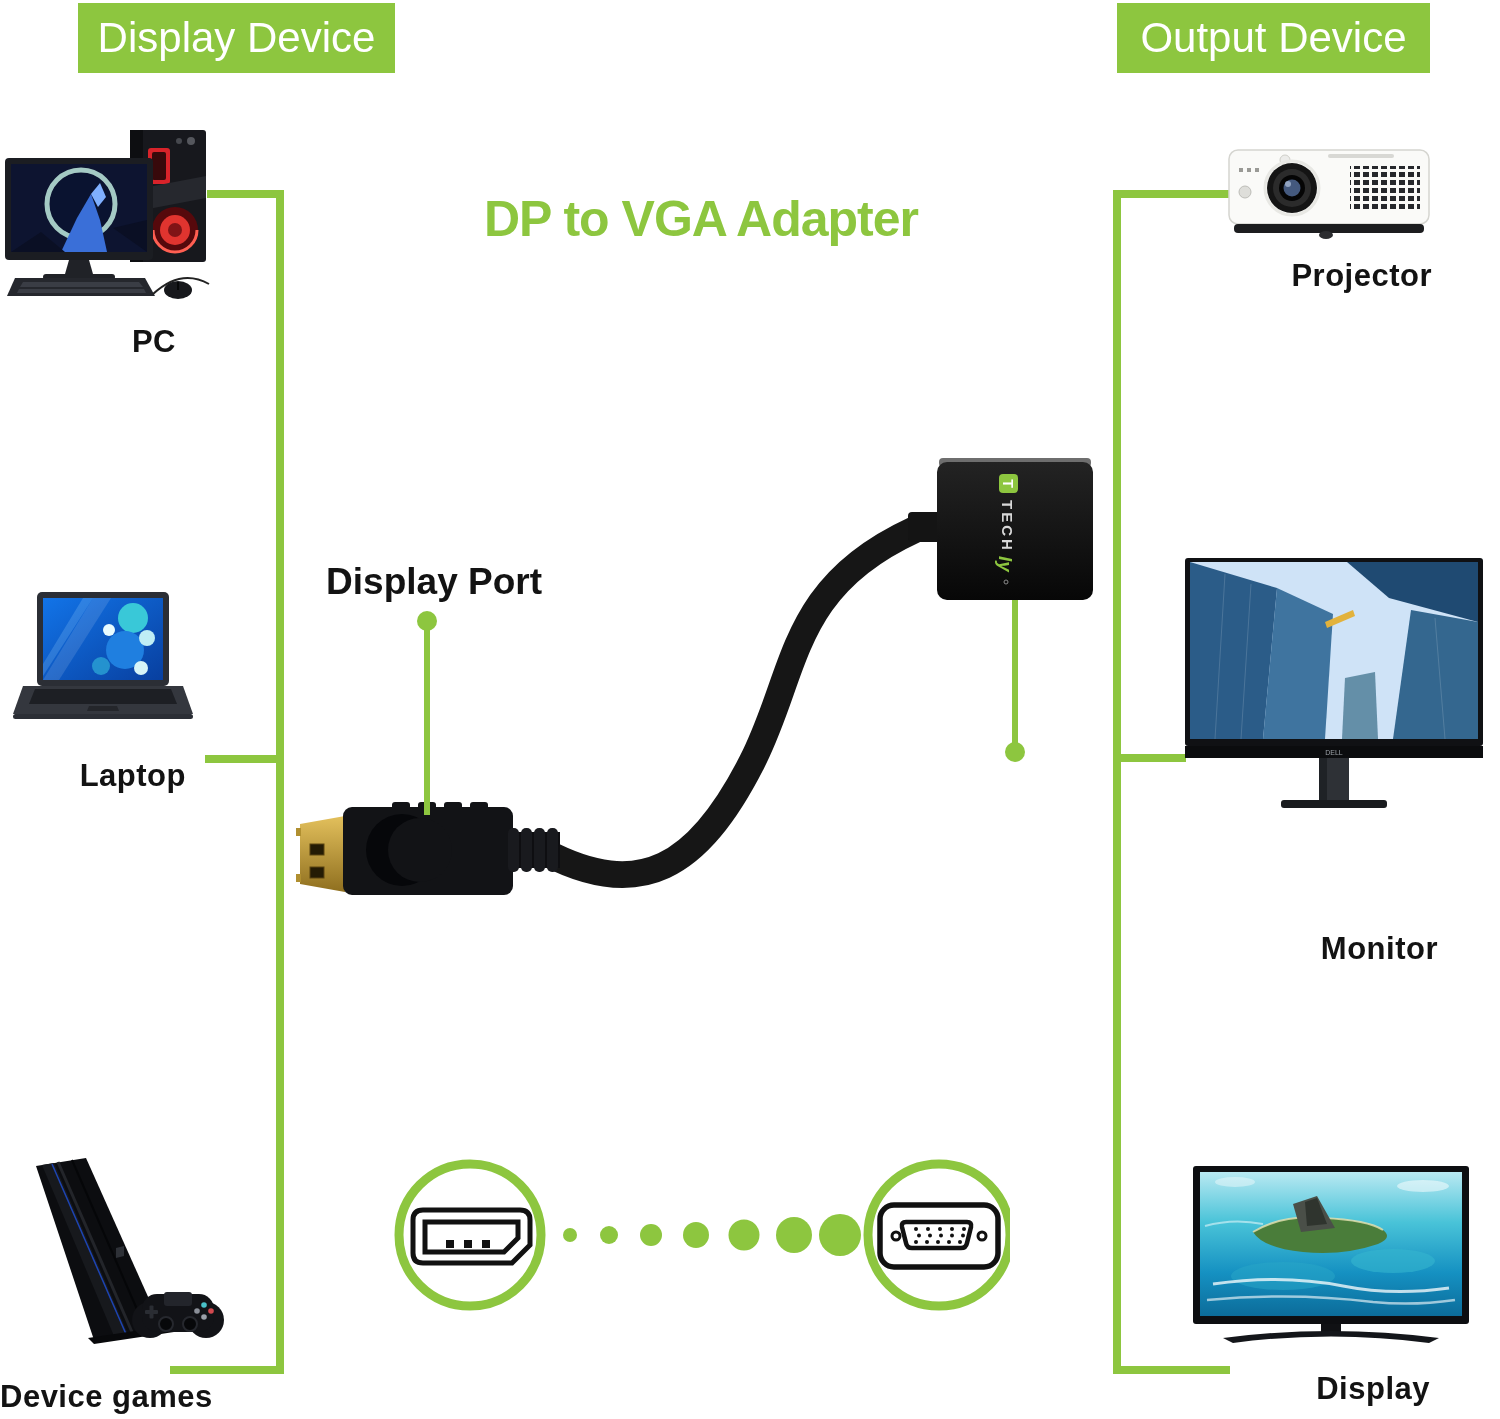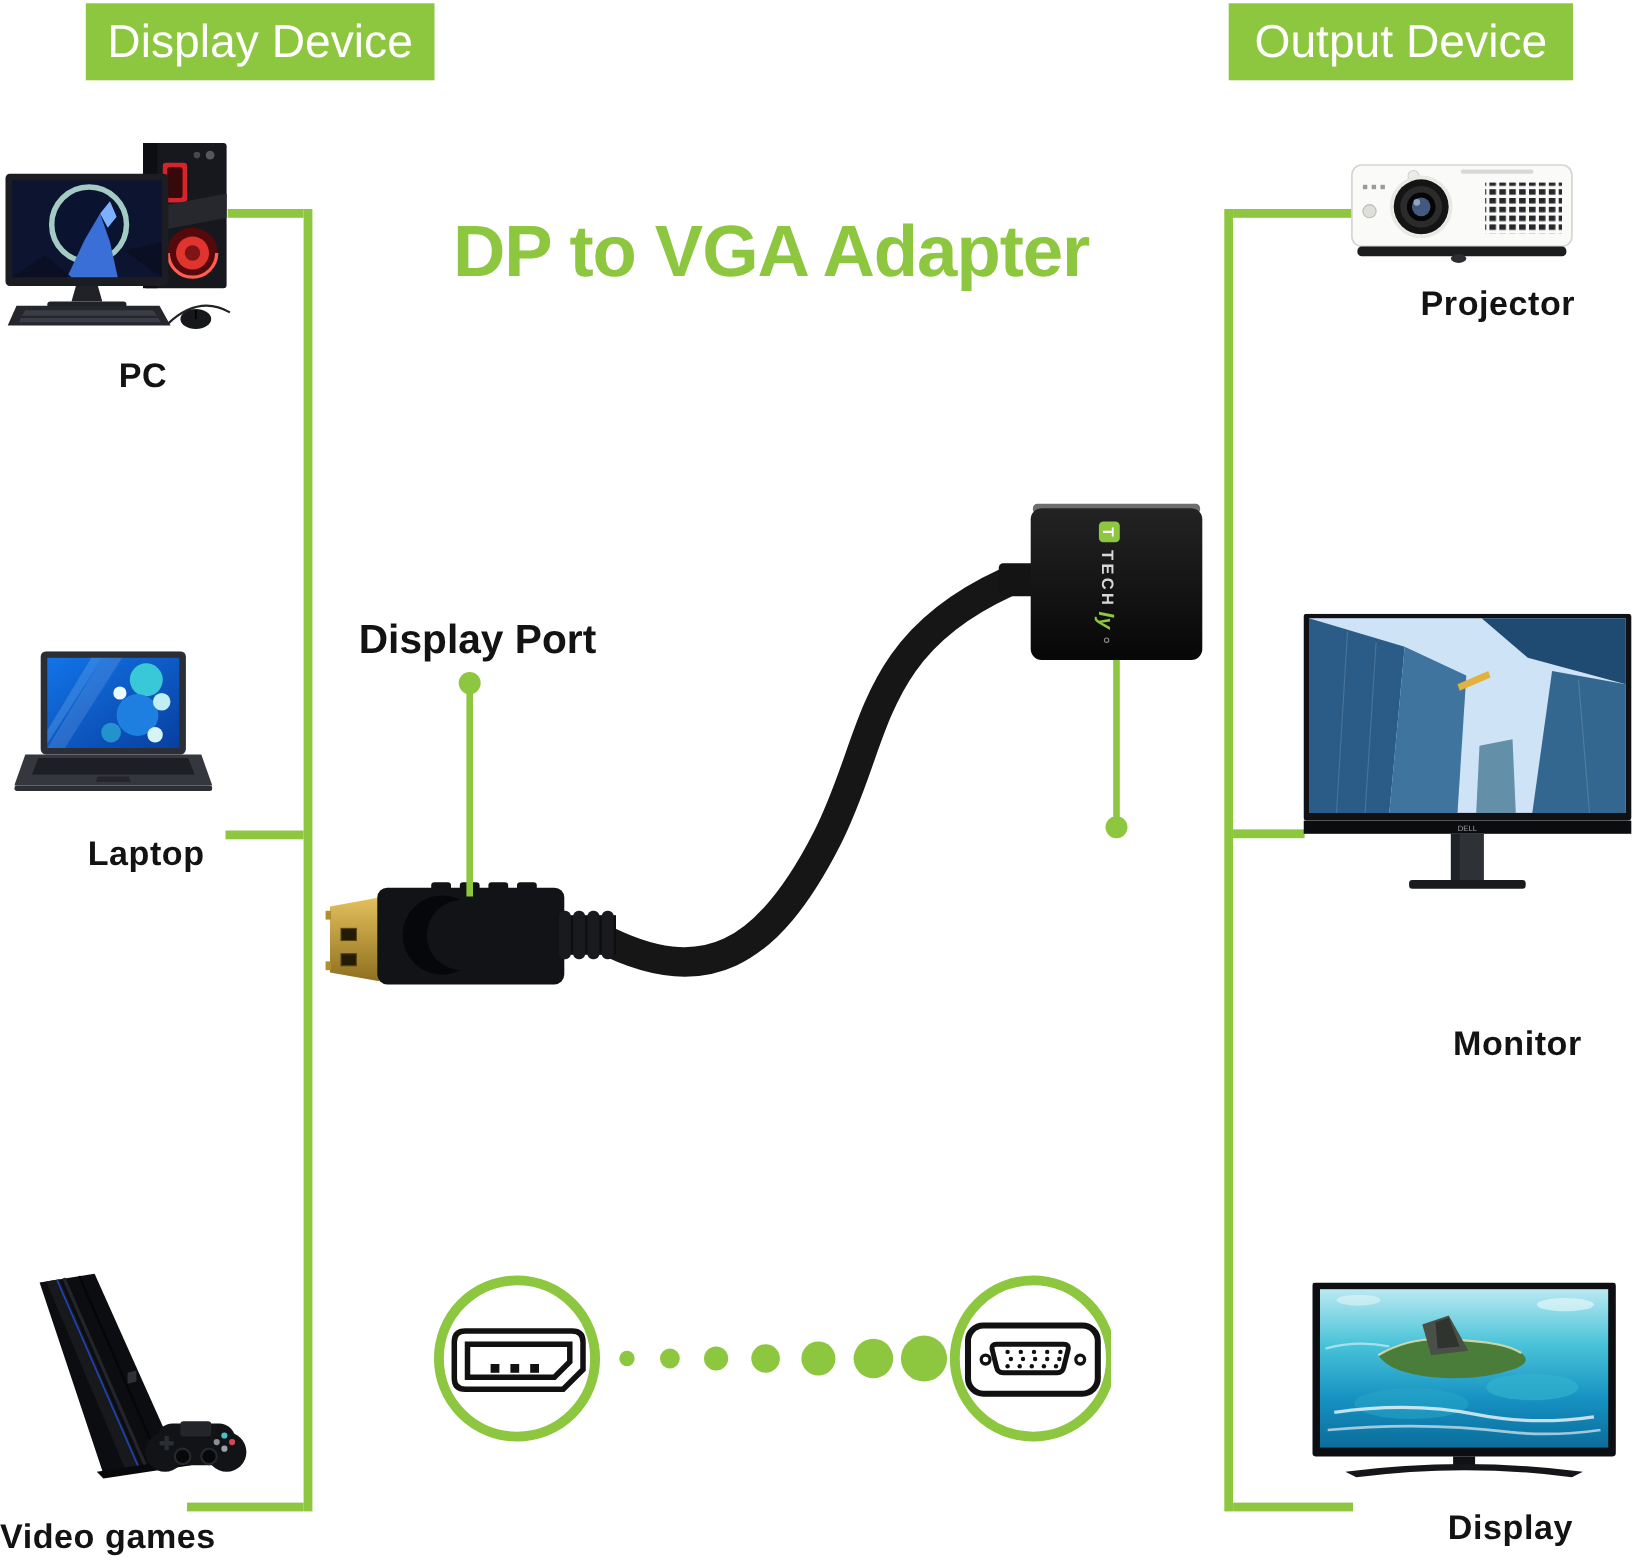--- a/index.html
+++ b/index.html
@@ -4,21 +4,21 @@
 <style>
   :root { --green:#8dc63f; --ink:#131313; }
   * { margin:0; padding:0; box-sizing:border-box; }
   body { background:#fff; font-family:"Liberation Sans","DejaVu Sans",sans-serif; }
   .stage { position:relative; width:1500px; height:1419px; background:#fff; overflow:hidden; }
   .banner { position:absolute; top:3px; height:70px; background:var(--green); color:#fff;
             font-size:42px; display:flex; align-items:center; justify-content:center; }
   .banner-left  { left:78px;  width:317px; }
   .banner-right { left:1117px; width:313px; }
   .title { position:absolute; left:340px; top:190px; width:722px; text-align:center;
-           font-size:66px; font-weight:bold; color:var(--green); letter-spacing:-1px; white-space:nowrap; }
+           font-size:50px; font-weight:bold; color:var(--green); letter-spacing:-1px; white-space:nowrap; }
   .gl { position:absolute; background:var(--green); }
   .dev-label { position:absolute; font-weight:bold; font-size:31px; color:var(--ink);
                text-align:right; letter-spacing:.5px; white-space:nowrap; }
   .callout-label { position:absolute; font-weight:bold; font-size:37px; color:var(--ink);
                    text-align:center; white-space:nowrap; }
   .cdot { position:absolute; width:20px; height:20px; border-radius:50%; background:var(--green); }
   .fig { position:absolute; }
   svg { display:block; }
 </style>
 </head>
@@ -77,21 +77,21 @@
       <polygon points="12,152 142,152 152,170 4,170" fill="#25272d"></polygon>
       <polygon points="20,156 136,156 140,161 17,161" fill="#3a3d45"></polygon>
       <polygon points="16,163 141,163 143,167 14,167" fill="#3a3d45"></polygon>
     </g>
     <g>
       <path d="M150 168 q 28 -26 56 -10" stroke="#222" stroke-width="2" fill="none"></path>
       <ellipse cx="175" cy="164" rx="14" ry="9" fill="#17181c"></ellipse>
       <line x1="175" y1="156" x2="175" y2="164" stroke="#000" stroke-width="1.5"></line>
     </g>
   </svg>
-  <div class="dev-label" style="left:12px;top:324px;width:140px;">PC</div>
+  <div class="dev-label" style="left:36px;top:324px;width:140px;">PC</div>
 
   <svg class="fig" style="left:13px;top:592px;" width="180" height="132" viewBox="0 0 180 132">
     <defs>
       <linearGradient id="lapscr" x1="0" y1="0" x2="1" y2="1">
         <stop offset="0" stop-color="#1274e8"></stop>
           <stop offset="1" stop-color="#083f9f"></stop>
       </linearGradient>
     </defs>
     <g>
       <rect x="24" y="0" width="132" height="94" rx="5" fill="#2b2e35"></rect>
@@ -132,21 +132,21 @@
       <g fill="#2a2d33">
         <rect x="117" y="158" width="13" height="4" rx="1"></rect>
         <rect x="121.5" y="153.5" width="4" height="13" rx="1"></rect>
       </g>
       <circle cx="176" cy="153" r="2.8" fill="#49c1c8"></circle>
       <circle cx="183" cy="159" r="2.8" fill="#d2494f"></circle>
       <circle cx="169" cy="159" r="2.8" fill="#8a8f98"></circle>
       <circle cx="176" cy="165" r="2.8" fill="#9aa0a8"></circle>
     </g>
   </svg>
-  <div class="dev-label" style="left:0px;top:1379px;width:190px;">Video games</div>
+  <div class="dev-label" style="left:0px;top:1379px;width:190px;">Device games</div>
 
   <svg class="fig" style="left:1228px;top:140px;" width="202" height="102" viewBox="0 0 202 102">
     <defs>
       <pattern id="vent" width="9" height="8" patternUnits="userSpaceOnUse">
         <rect width="6" height="5" fill="#26282c"></rect>
       </pattern>
     </defs>
     <g>
       <rect x="1" y="10" width="200" height="74" rx="9" fill="#fafaf8" stroke="#d5d5d0" stroke-width="1.5"></rect>
       <rect x="100" y="14" width="66" height="4" rx="2" fill="#c9c9c4" opacity=".7"></rect>

